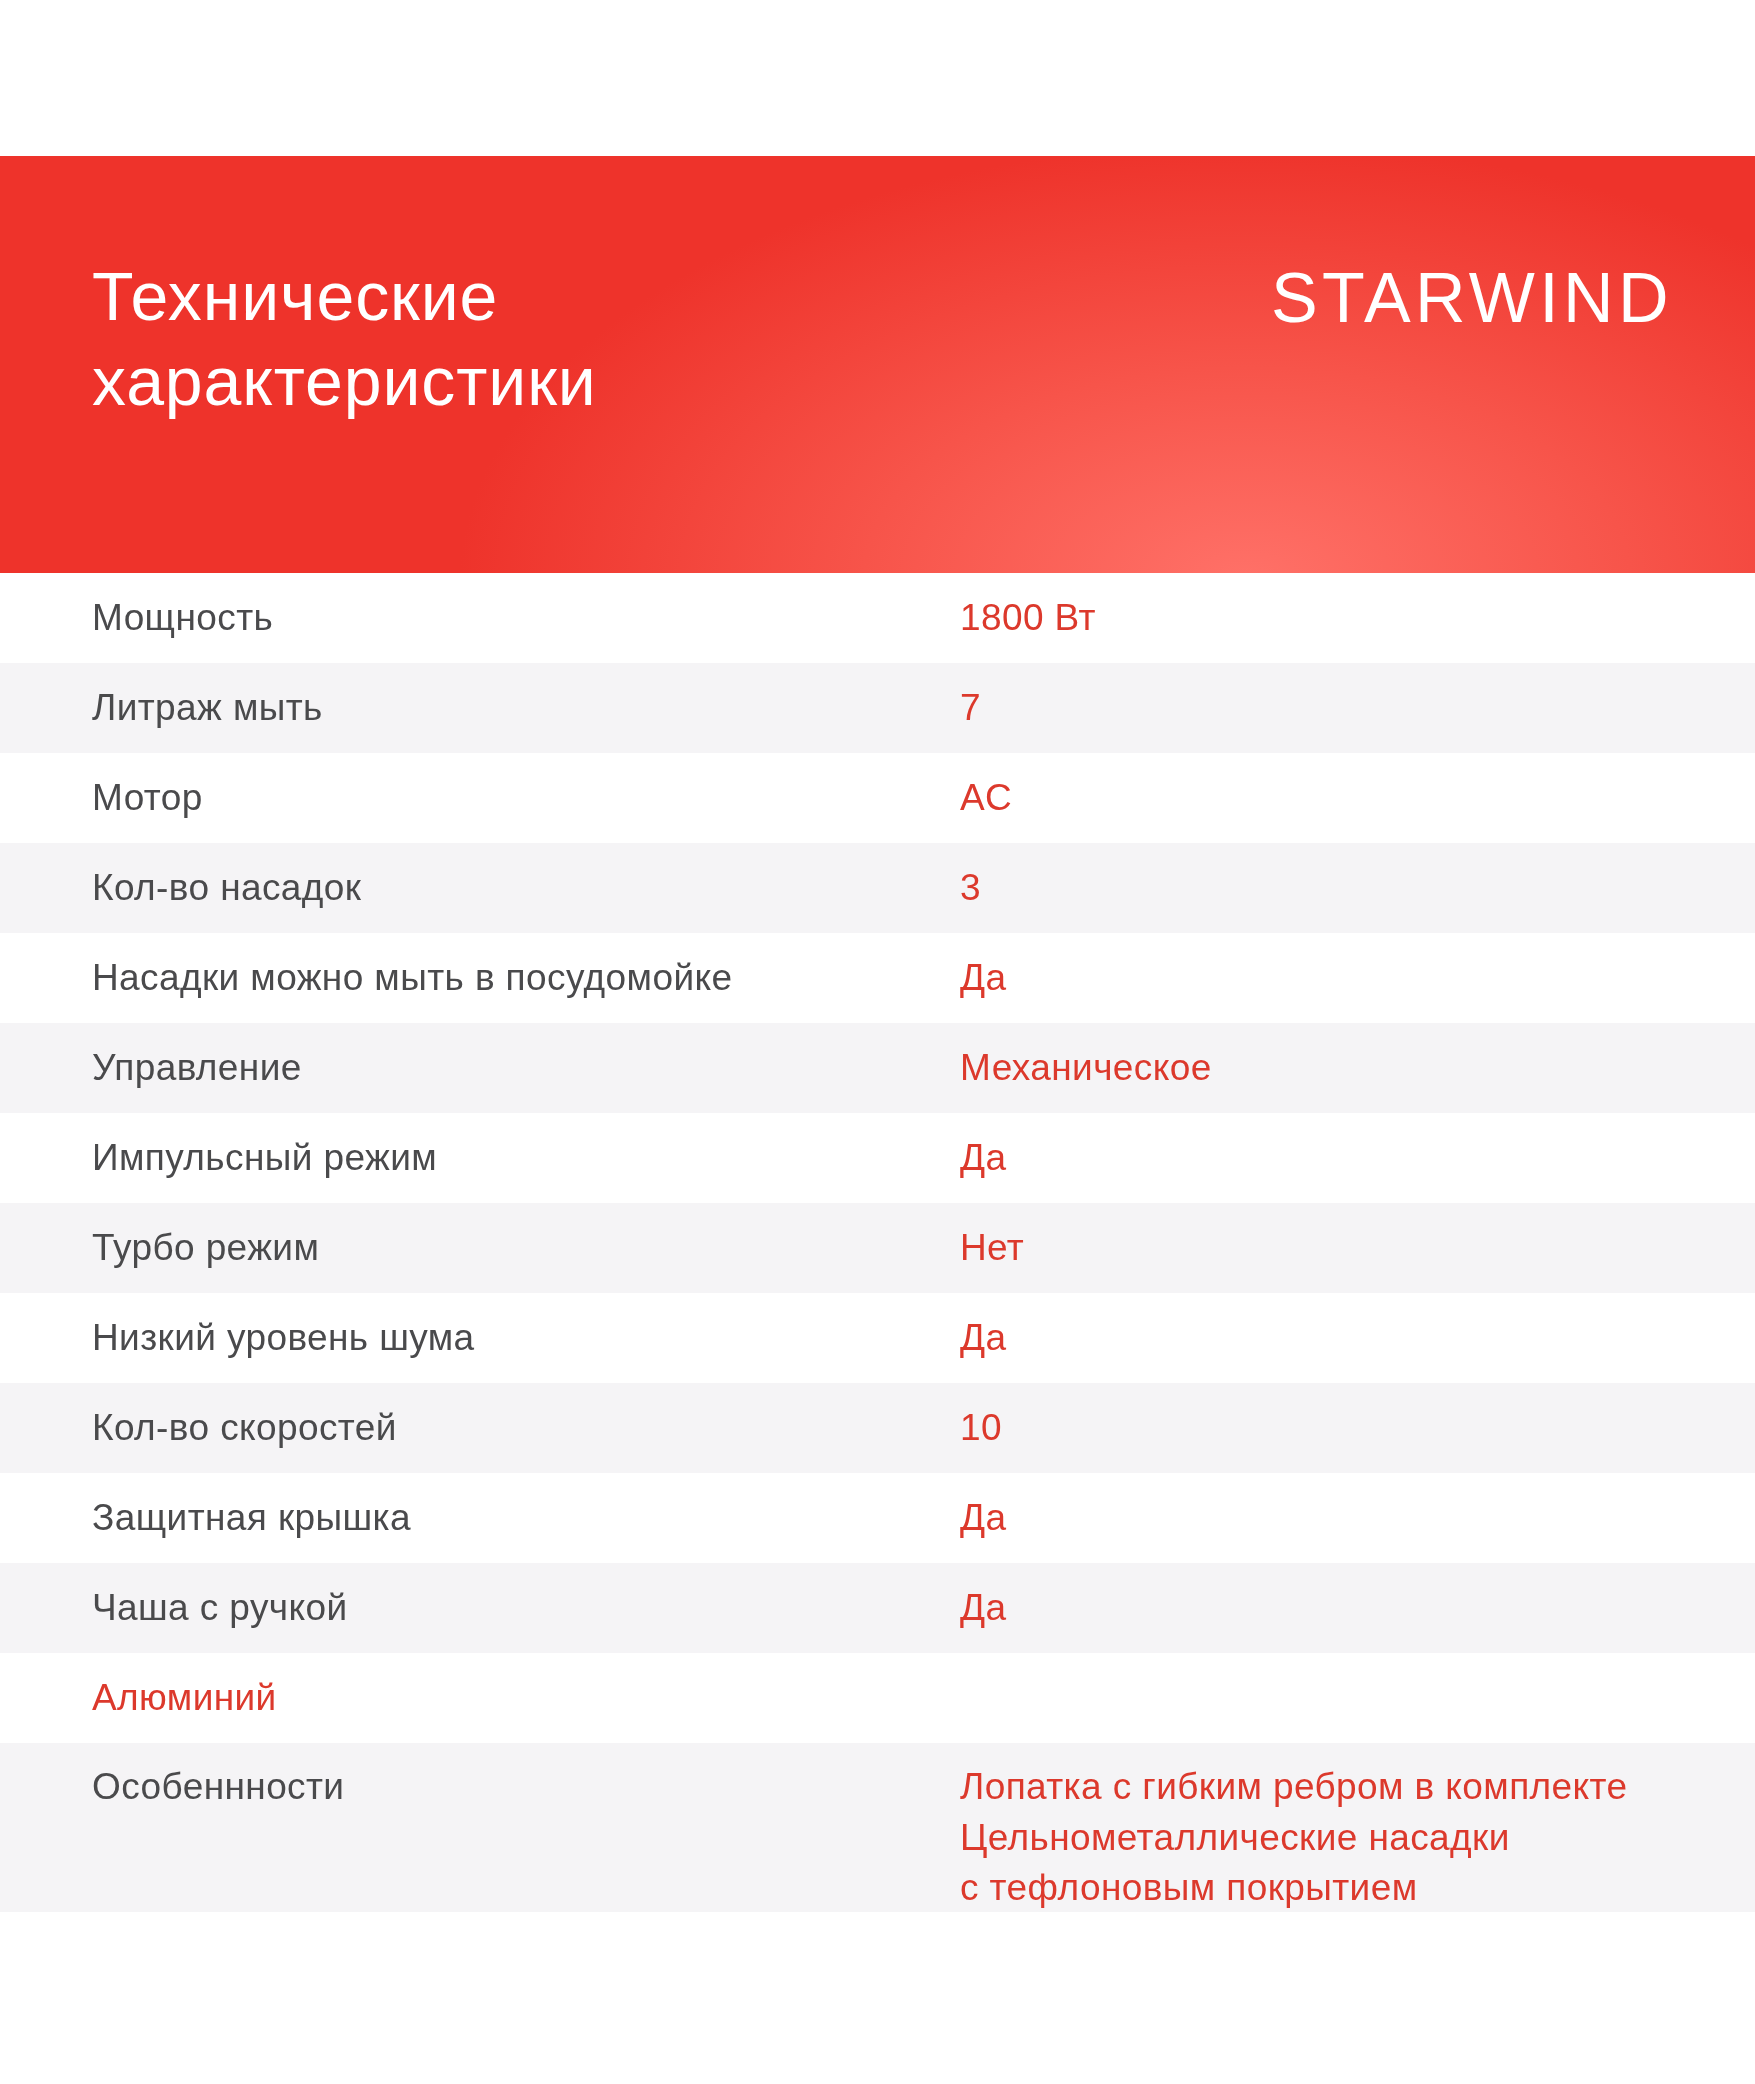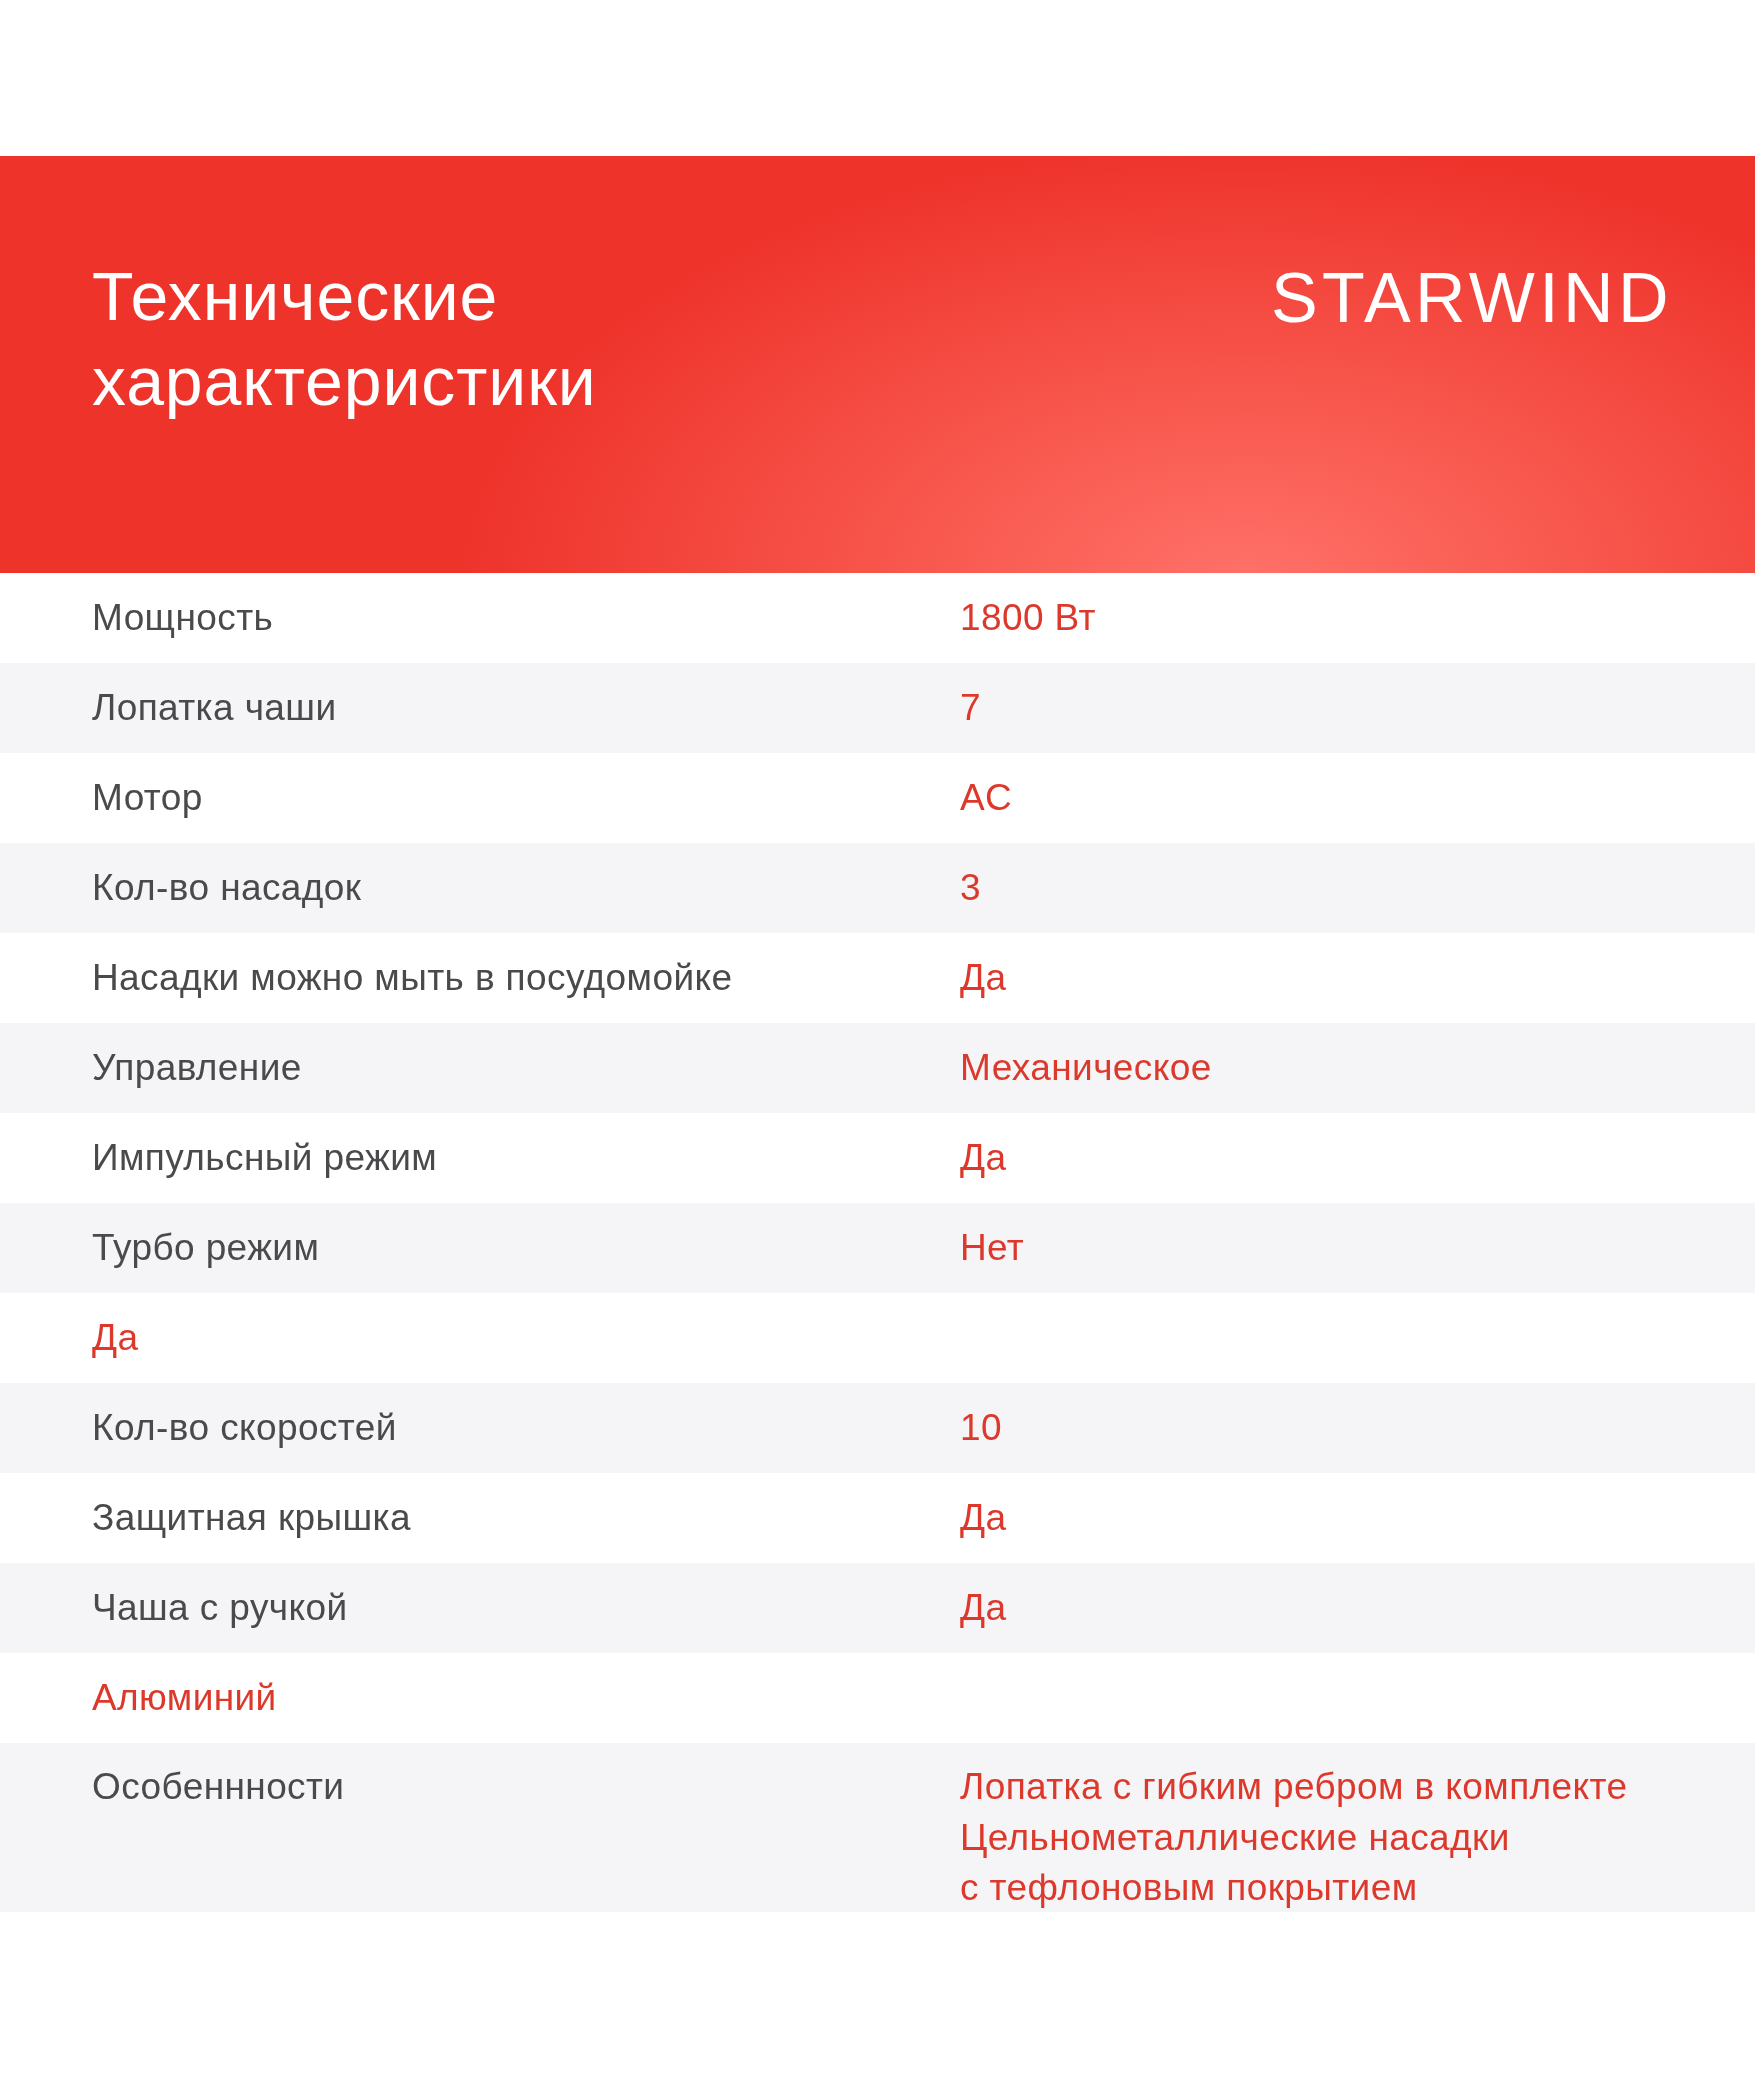--- a/index.html
+++ b/index.html
@@ -100,21 +100,21 @@
     </div>
     <div class="brand-logo">STARWIND</div>
   </div>
 
   <div class="spec-table">
       <div class="spec-row">
       <div class="spec-label">Мощность</div>
       <div class="spec-value">1800 Вт</div>
     </div>
       <div class="spec-row alt">
-      <div class="spec-label">Лопатка чаши</div>
+      <div class="spec-label">Литраж мыть</div>
       <div class="spec-value">7</div>
     </div>
       <div class="spec-row">
       <div class="spec-label">Мотор</div>
       <div class="spec-value">AC</div>
     </div>
       <div class="spec-row alt">
       <div class="spec-label">Кол-во насадок</div>
       <div class="spec-value">3</div>
     </div>
@@ -128,20 +128,21 @@
     </div>
       <div class="spec-row">
       <div class="spec-label">Импульсный режим</div>
       <div class="spec-value">Да</div>
     </div>
       <div class="spec-row alt">
       <div class="spec-label">Турбо режим</div>
       <div class="spec-value">Нет</div>
     </div>
       <div class="spec-row">
+      <div class="spec-label">Низкий уровень шума</div>
       <div class="spec-value">Да</div>
     </div>
       <div class="spec-row alt">
       <div class="spec-label">Кол-во скоростей</div>
       <div class="spec-value">10</div>
     </div>
       <div class="spec-row">
       <div class="spec-label">Защитная крышка</div>
       <div class="spec-value">Да</div>
     </div>

